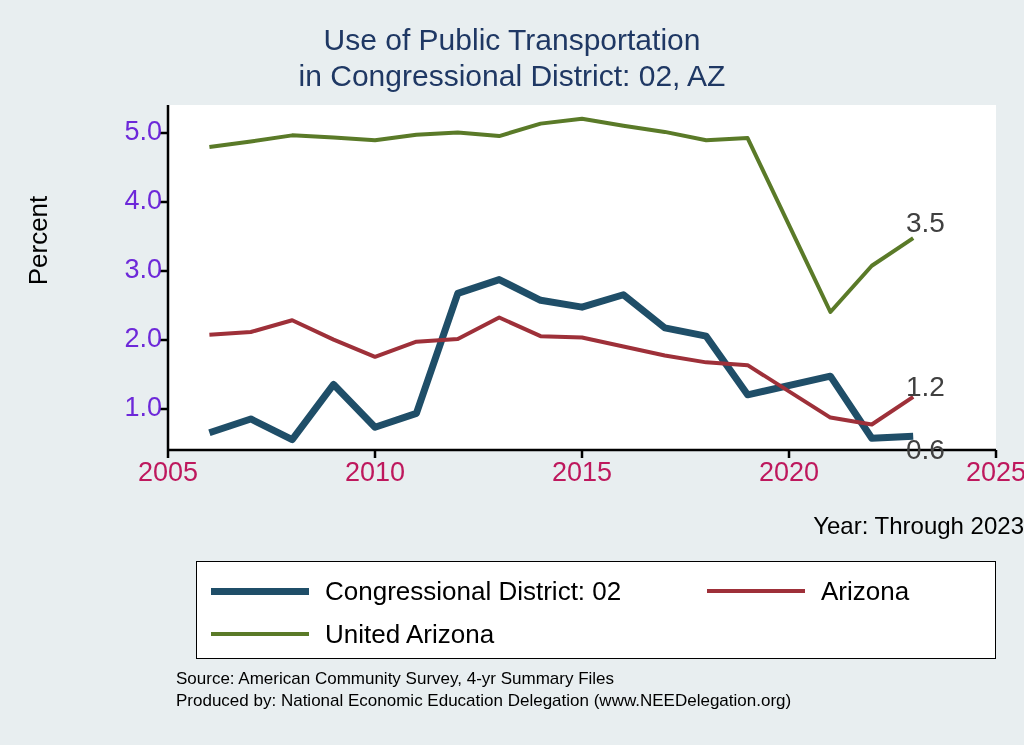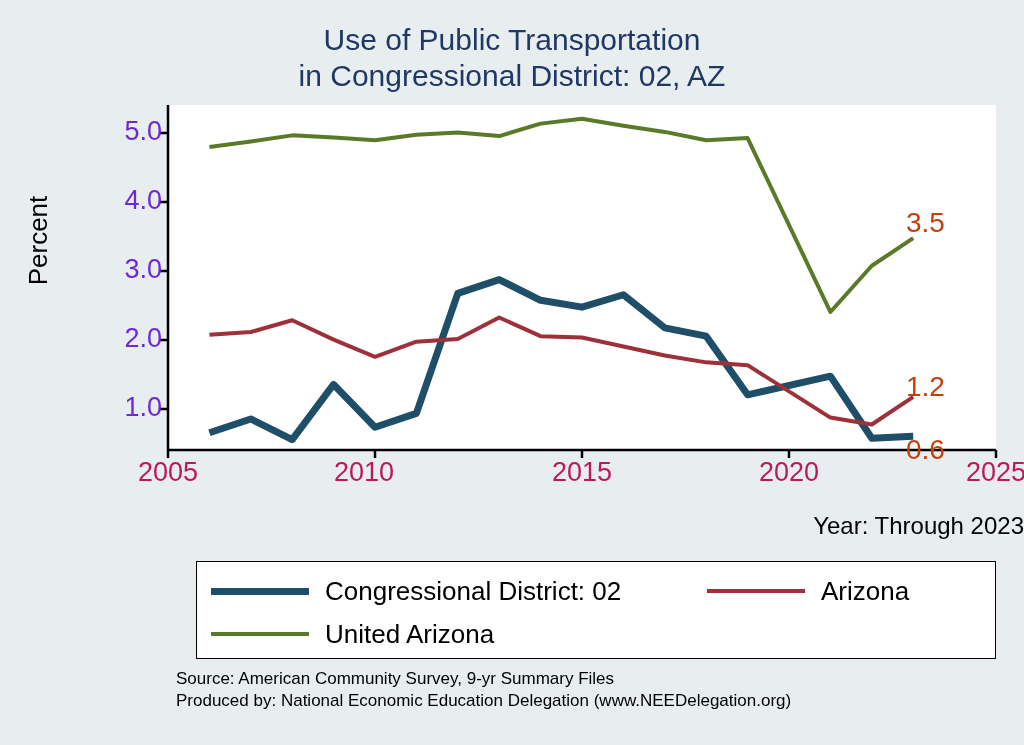--- a/index.html
+++ b/index.html
@@ -86,21 +86,21 @@
     left: 0;
     top: 512px;
     width: 1024px;
     text-align: right;
     font-size: 24px;
     color: #000;
   }
   .endlabel {
     position: absolute;
     font-size: 28px;
-    color: #c2410c;
+    color: #404040;
   }
   .legend {
     position: absolute;
     left: 196px;
     top: 561px;
     width: 800px;
     height: 98px;
     background: #ffffff;
     border: 1px solid #000;
     box-sizing: border-box;
@@ -176,21 +176,21 @@
 
   <div class="ytick-wrap">
     <div class="ytick" style="top:392px">1.0</div>
     <div class="ytick" style="top:323px">2.0</div>
     <div class="ytick" style="top:254px">3.0</div>
     <div class="ytick" style="top:185px">4.0</div>
     <div class="ytick" style="top:116px">5.0</div>
   </div>
 
   <div class="xtick" style="left:108px">2005</div>
-  <div class="xtick" style="left:304px">2010</div>
+  <div class="xtick" style="left:315px">2010</div>
   <div class="xtick" style="left:522px">2015</div>
   <div class="xtick" style="left:729px">2020</div>
   <div class="xtick" style="left:936px">2025</div>
 
   <div class="x-axis-title">Year: Through 2023</div>
 
   <div class="endlabel" style="left:906px; top:207px;">3.5</div>
   <div class="endlabel" style="left:906px; top:371px;">1.2</div>
   <div class="endlabel" style="left:906px; top:434px;">0.6</div>
 
@@ -202,16 +202,16 @@
     <div class="legend-row" style="left:510px; top:9px;">
       <span class="legend-swatch" id="sw1" style="border-top-width: 4px; border-top-color: rgb(158, 48, 57);"></span>
       <span class="legend-label">Arizona</span>
     </div>
     <div class="legend-row" style="left:14px; top:52px;">
       <span class="legend-swatch" id="sw2" style="border-top-width: 4px; border-top-color: rgb(90, 122, 40);"></span>
       <span class="legend-label">United Arizona</span>
     </div>
   </div>
 
-  <div class="source">Source: American Community Survey, 9-yr Summary Files
+  <div class="source">Source: American Community Survey, 4-yr Summary Files
 Produced by: National Economic Education Delegation (www.NEEDelegation.org)</div>
 
 </div>
 
 </body></html>

